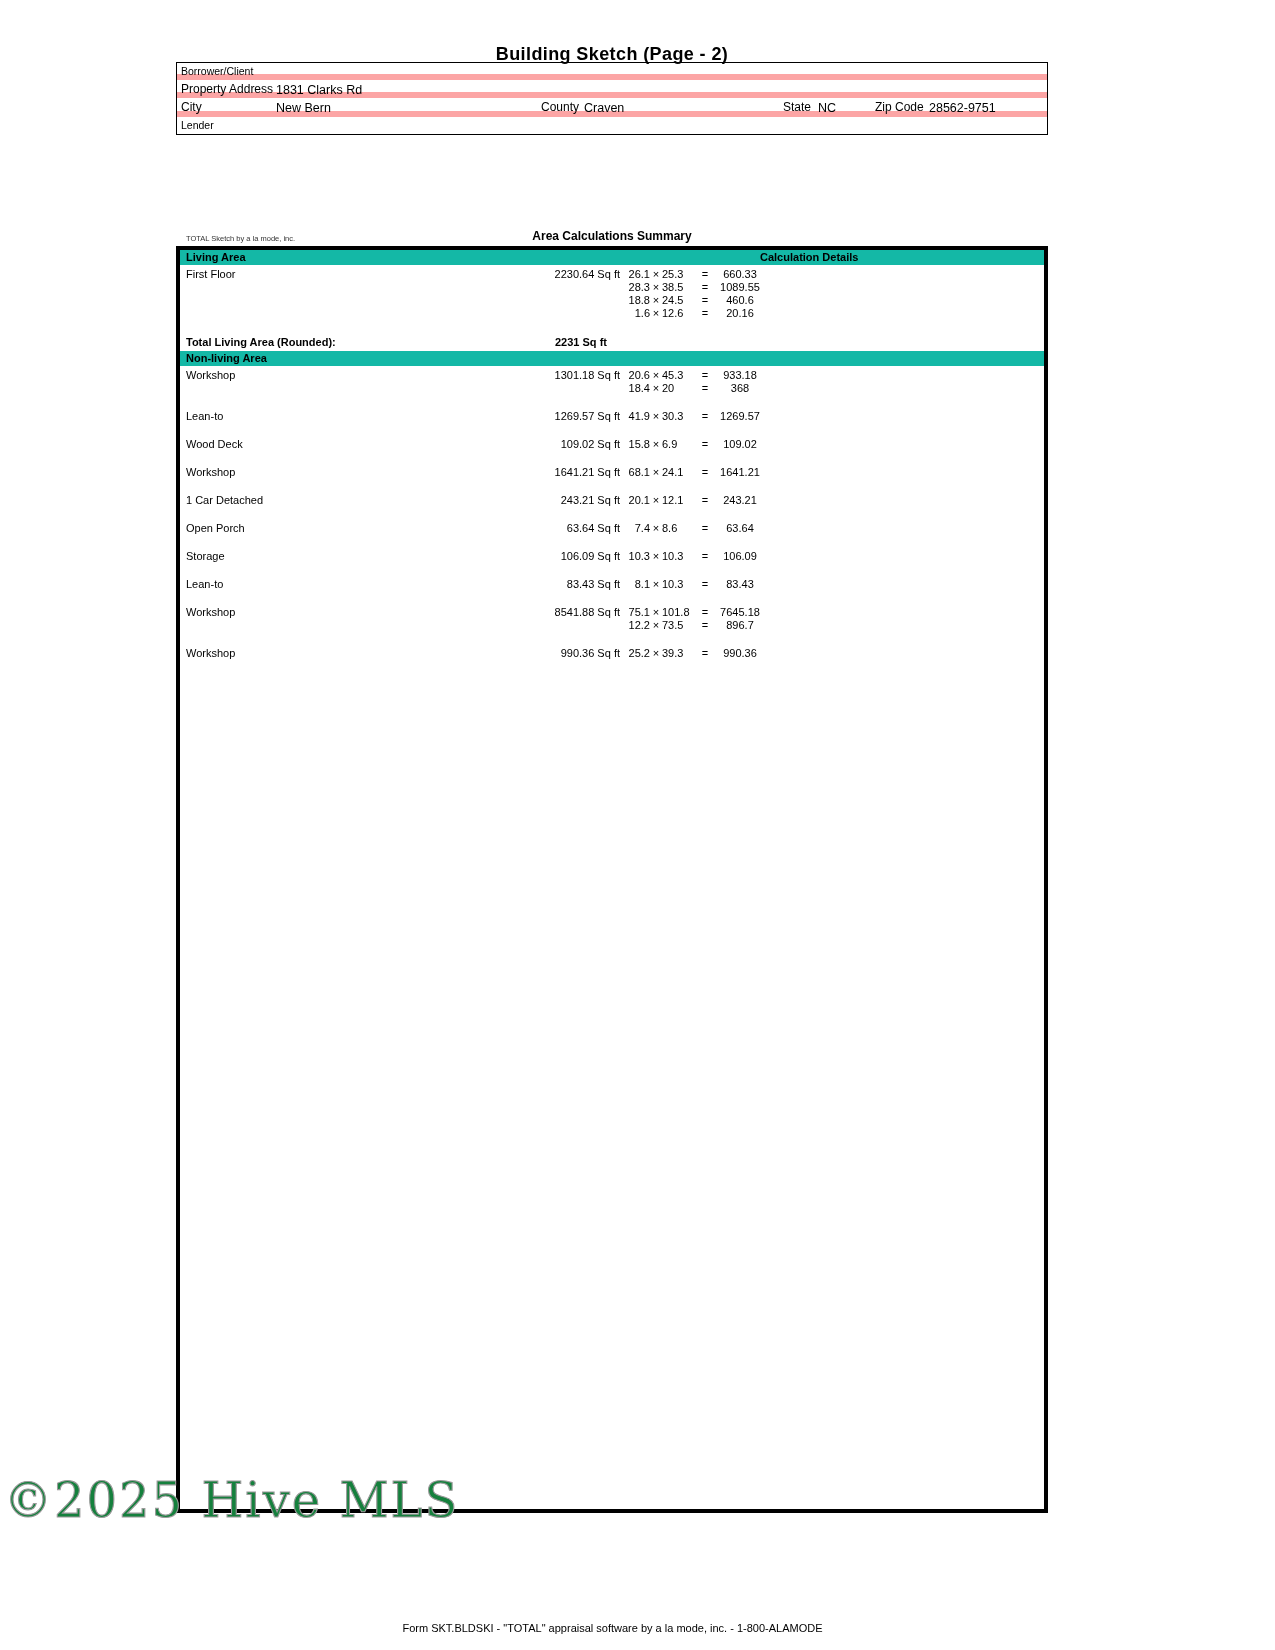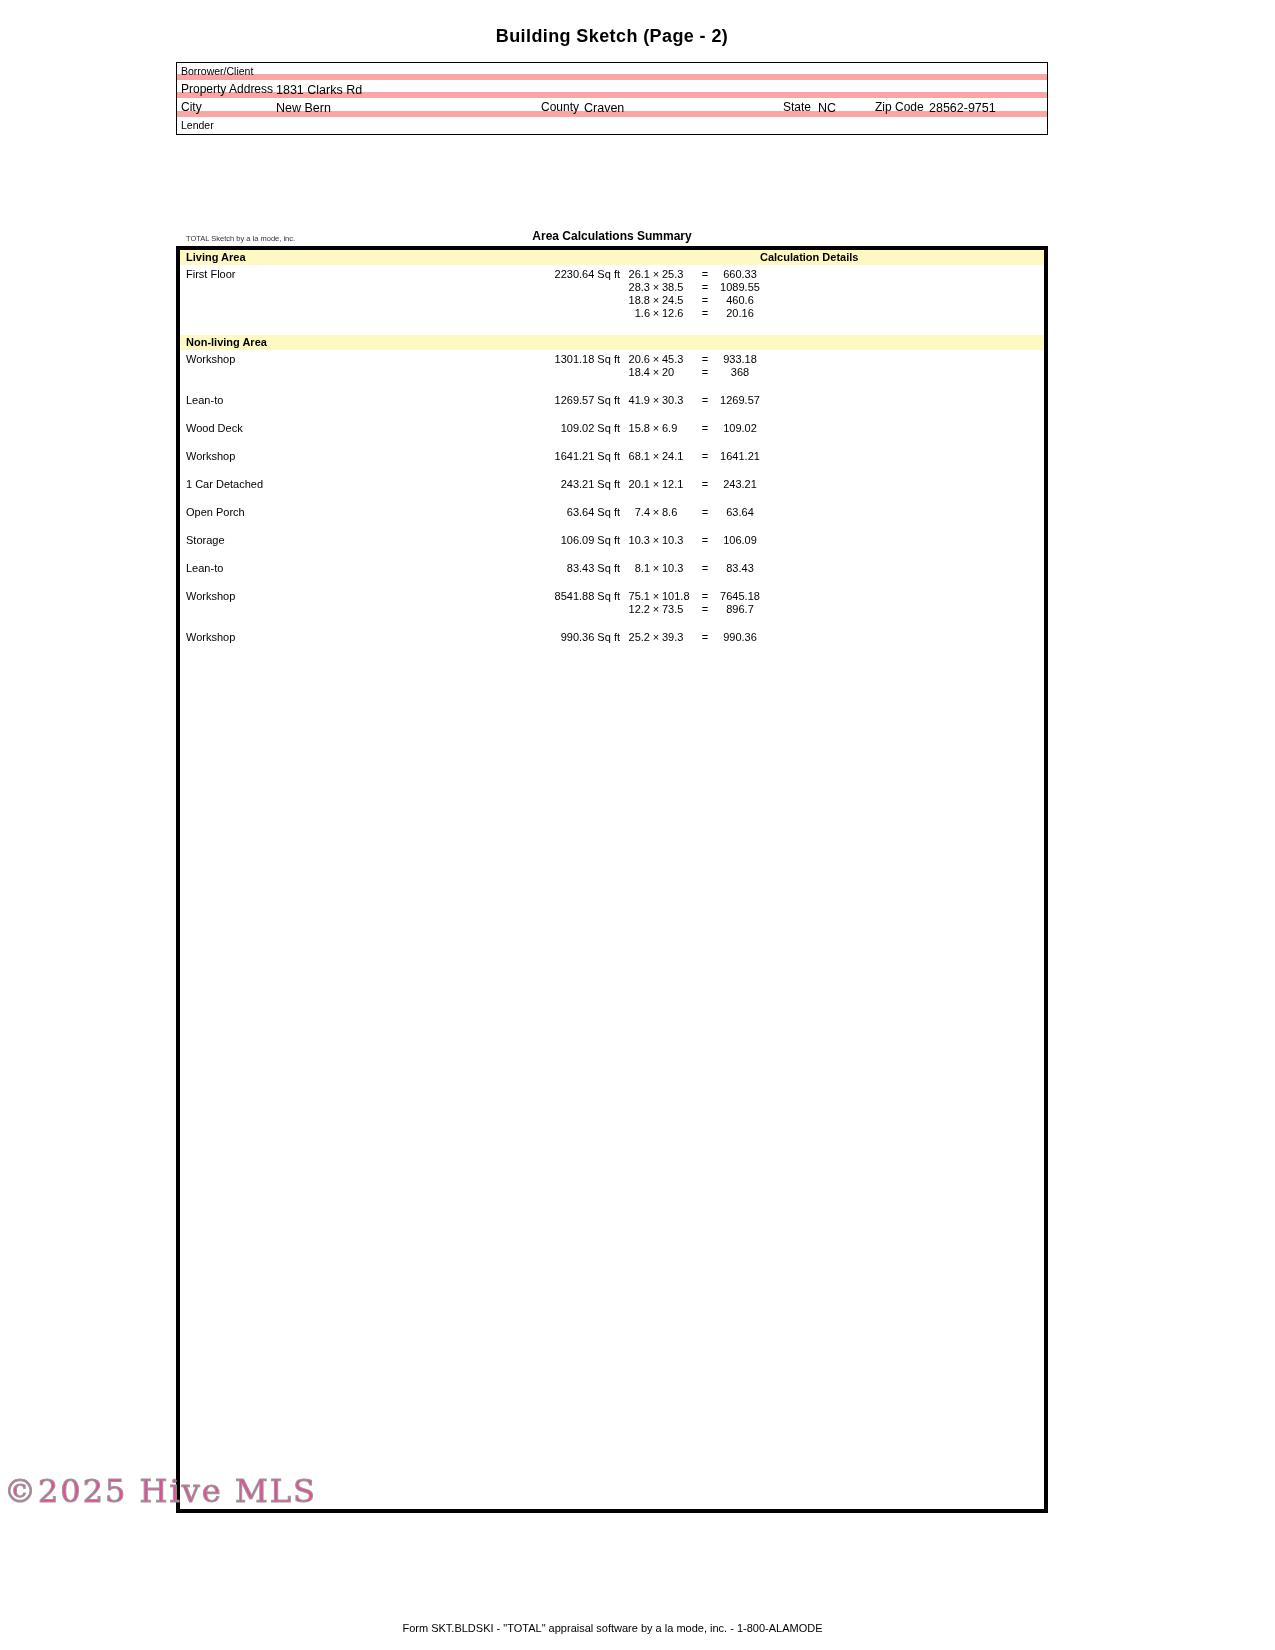--- a/index.html
+++ b/index.html
@@ -1,20 +1,20 @@
 <!DOCTYPE html>
 <html><head>
 <meta charset="utf-8">
 <style>
   * { margin:0; padding:0; box-sizing:border-box; }
   body { background:#fff; font-family:"Liberation Sans", sans-serif; color:#000; }
   .page { position:relative; width:1275px; height:1650px; background:#fff; overflow:hidden; }
 
   
-  .title { position:absolute; left:176px; top:26px; width:872px; text-align:center;
+  .title { position:absolute; left:176px; top:44px; width:872px; text-align:center;
            font-size:18px; font-weight:bold; letter-spacing:.4px; }
 
   
   .form-box { position:absolute; left:176px; top:62px; width:872px; height:73px;
               border:1px solid #000; }
   .frow { position:relative; width:100%; border-bottom:6px solid #fca5a5; }
   .frow:last-child { border-bottom:none; }
   .r1 { height:17px; } .r2 { height:18px; } .r3 { height:19px; } .r4 { height:18px; }
   .flabel-lg { position:absolute; left:4px; top:2px; font-size:10.5px; }
   .flabel-sm { position:absolute; font-size:12px; top:2px; }
@@ -22,39 +22,39 @@
 
   
   .summary-head { position:absolute; left:176px; top:228px; width:872px; height:18px; }
   .vendor { position:absolute; left:10px; top:6px; font-size:7.5px; color:#333; }
   .sum-title { position:absolute; left:0; top:1px; width:100%; text-align:center;
                font-size:12px; font-weight:bold; }
 
   
   .sum-table { position:absolute; left:176px; top:246px; width:872px; height:1267px;
                border:4px solid #000; background:#fff; font-size:11px; }
-  .gray-bar { position:relative; height:15px; line-height:15px; background:#fef9c3;
+  .gray-bar { position:relative; height:15px; line-height:15px; background:#14b8a6;
               font-weight:bold; padding-left:6px; margin-bottom:3px; }
   .calc-head { position:absolute; left:580px; top:0; }
   .area-row { display:grid; grid-template-columns:340px 100px 1fr;
               align-items:start; margin-bottom:15px; line-height:13px; }
   .row-name { padding-left:6px; }
   .row-area { text-align:right; }
   .calc-block { margin-left:auto; margin-right:2px; }
   .calc-line { display:grid; grid-template-columns:30px 12px 36px 14px 56px; line-height:13px; }
   .cd1 { text-align:right; } .cx { text-align:center; } .cd2 { text-align:left; }
   .ceq { text-align:center; } .cres { text-align:center; }
   .total-row { display:grid; grid-template-columns:340px 140px 1fr; font-weight:bold;
                line-height:13px; margin-top:16px; margin-bottom:2px; }
   .total-row .row-name { padding-left:6px; }
   .total-row .total-val { text-align:left; padding-left:35px; }
 
   
   .watermark { position:absolute; left:4px; top:1472px; font-family:"DejaVu Serif", serif;
-               font-size:32px; letter-spacing:2px; color:#ec4899;
+               font-size:48px; letter-spacing:2px; color:#15803d;
                -webkit-text-stroke:1.1px #9a9a9a; white-space:nowrap; }
   .footer { position:absolute; left:0; top:1622px; width:1225px; text-align:center;
             font-size:11px; }
 </style>
 </head>
 <body>
 
 <div class="page">
 
   <div class="title">Building Sketch (Page - 2)</div>
@@ -127,20 +127,25 @@
                 <span class="cx">×</span>
                 <span class="cd2">12.6</span>
                 <span class="ceq">=</span>
                 <span class="cres">20.16</span>
               </div>
             </div>
           </div>
         </div>
       </div>
 
+    <div class="total-row">
+      <span class="row-name">Total Living Area (Rounded):</span>
+      <span class="total-val">2231 Sq ft</span>
+      <span></span>
+    </div>
 
     <div class="gray-bar">
       <span>Non-living Area</span>
     </div>
 
     <div id="nonliving-rows">
         <div class="area-row">
           <span class="row-name">Workshop</span>
           <span class="row-area">1301.18 Sq ft</span>
           <div>

